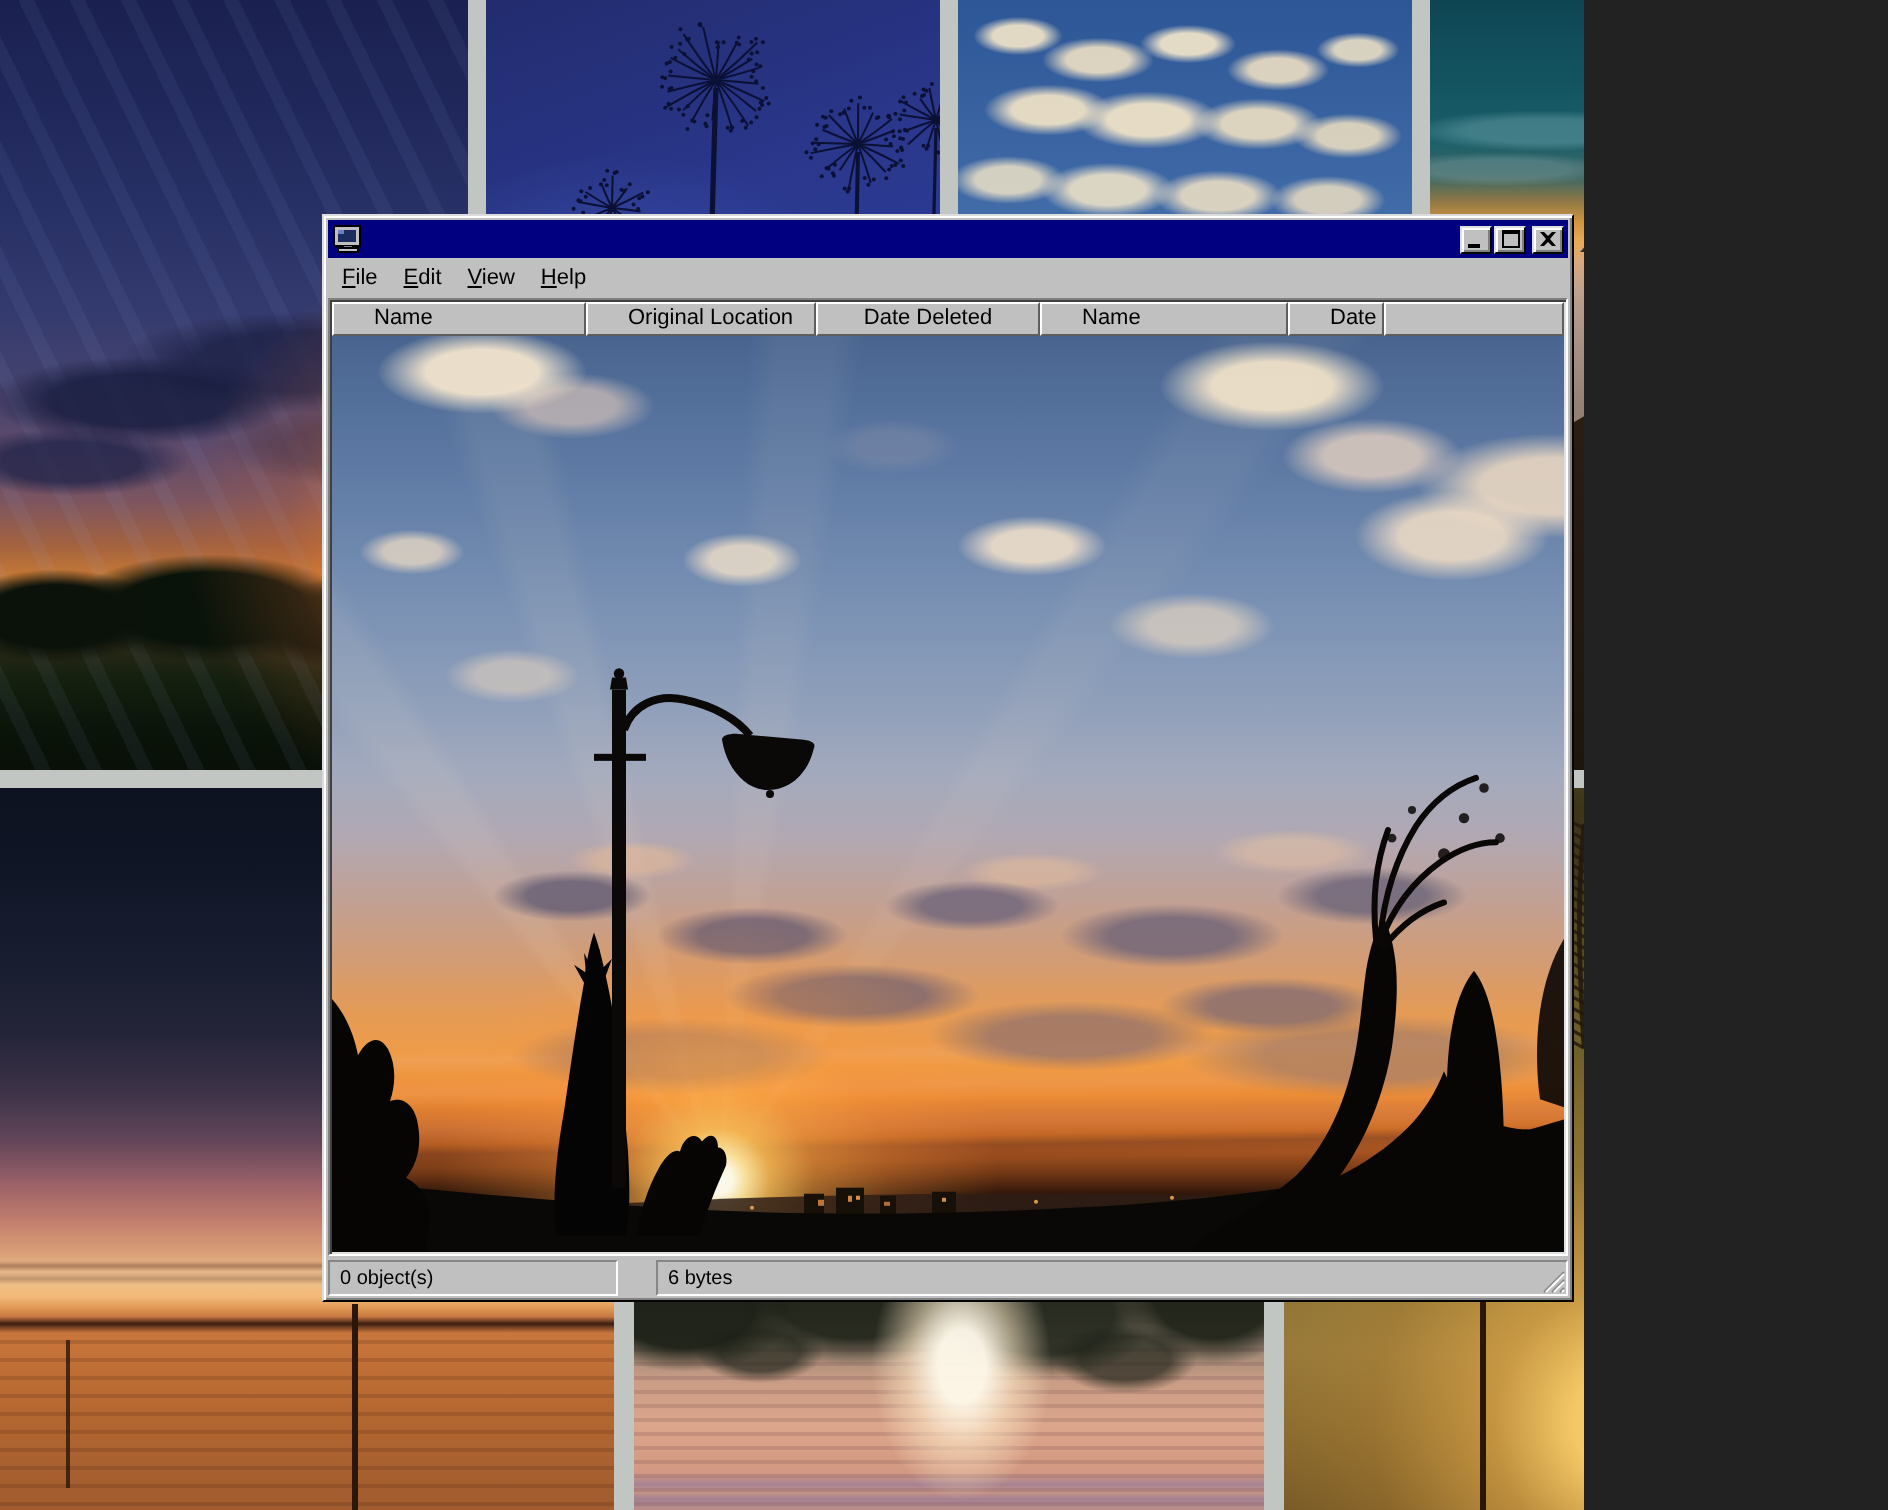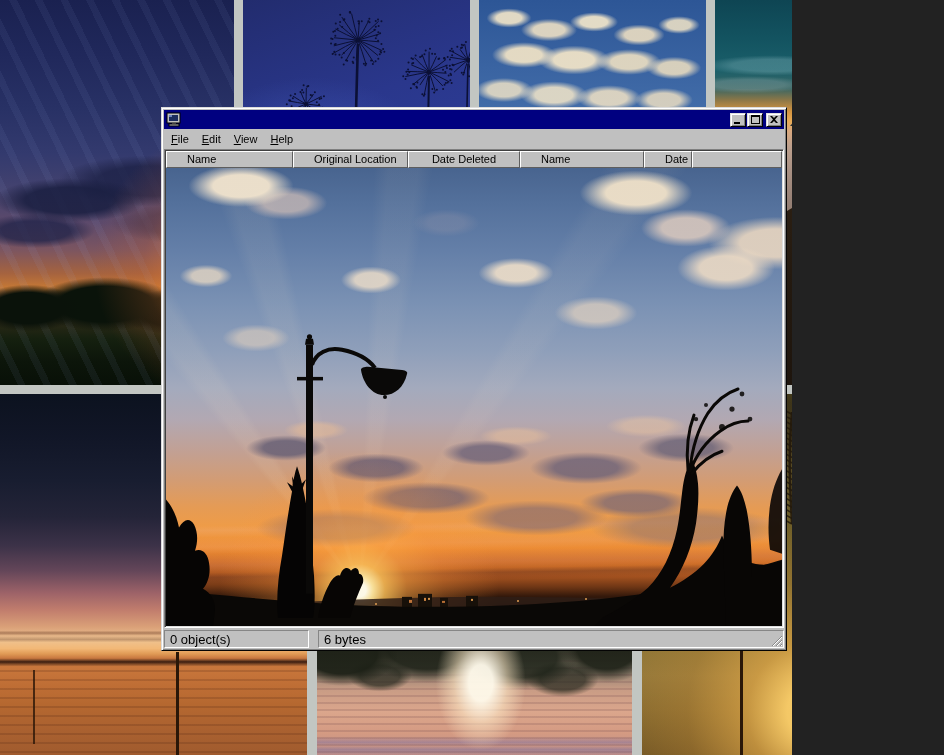--- a/index.html
+++ b/index.html
@@ -126,21 +126,21 @@
     radial-gradient(ellipse 80px 20px at 260px 330px, rgba(120,100,112,.8) 0 45%, transparent 80%),
     radial-gradient(ellipse 70px 18px at 470px 335px, rgba(125,105,115,.75) 0 45%, transparent 80%),
     radial-gradient(ellipse 90px 22px at 370px 350px, rgba(140,110,110,.7) 0 45%, transparent 80%),
     radial-gradient(ellipse 100px 24px at 170px 360px, rgba(150,115,105,.65) 0 45%, transparent 80%),
     radial-gradient(ellipse 120px 26px at 520px 360px, rgba(150,118,108,.6) 0 45%, transparent 80%),
     radial-gradient(ellipse 40px 12px at 150px 262px, rgba(235,190,150,.5) 0 45%, transparent 80%),
     radial-gradient(ellipse 45px 12px at 350px 268px, rgba(238,195,155,.45) 0 45%, transparent 80%),
     radial-gradient(ellipse 50px 14px at 480px 258px, rgba(238,198,160,.45) 0 45%, transparent 80%),
     linear-gradient(179deg, transparent 0 76.5%, rgba(236,170,130,.25) 77.5%, transparent 79%, rgba(240,170,125,.2) 81%, transparent 82.5%, rgba(200,120,90,.25) 85%, transparent 86.5%, rgba(80,40,30,.3) 87.5%, transparent 89%);}
   .sun{background:radial-gradient(circle at 193px 422px, rgba(255,252,235,.98) 0 7px, rgba(255,232,160,.95) 14px, rgba(255,196,90,.8) 26px, rgba(255,170,70,.5) 48px, rgba(250,150,60,.28) 85px, rgba(240,140,60,0) 140px);}
-  .statusbar{height:18px;flex:0 0 18px;margin-top:2px;display:flex;gap:9px;font-size:13px;color:#000;}
+  .statusbar{height:18px;flex:0 0 18px;margin-top:2px;display:flex;gap:19px;font-size:10px;color:#000;}
   .spane{border:1px solid;border-color:#868686 #fff #fff #868686;padding:1px 5px;display:flex;align-items:center;box-sizing:border-box;white-space:nowrap;overflow:hidden;}
   .spane.objects{width:145px;flex:0 0 145px;}
   .spane.bytes{flex:1;position:relative;}
   .grip{position:absolute;right:0;bottom:0;width:13px;height:13px;}
 </style>
 </head>
 <body>
 
 <div class="screen">
 

